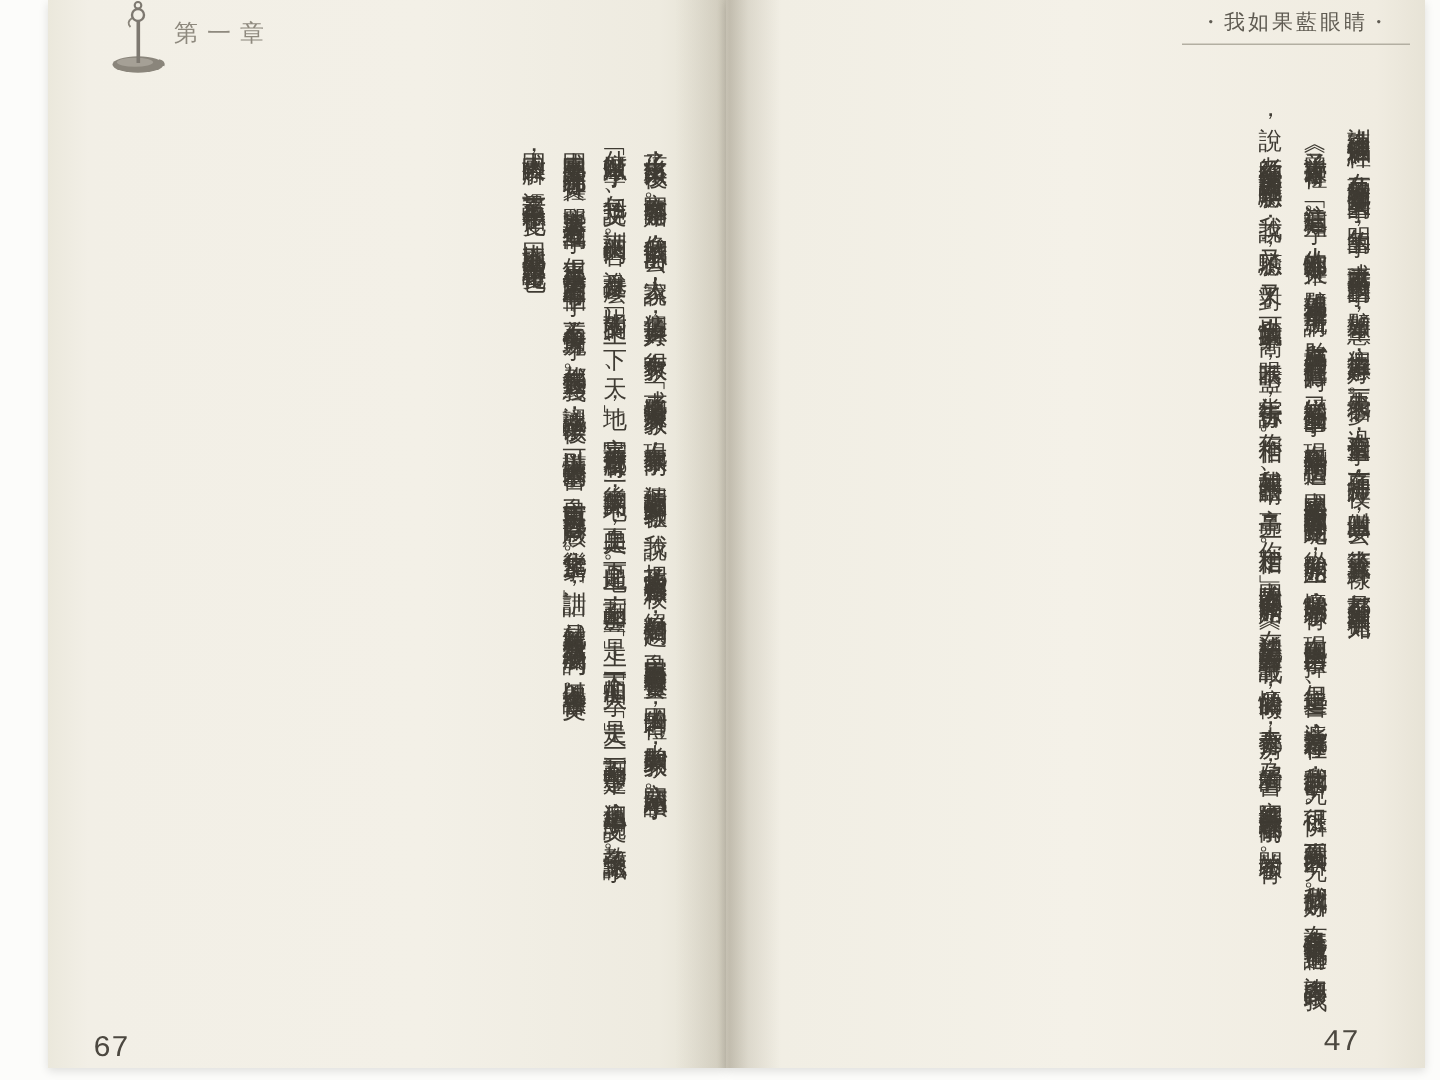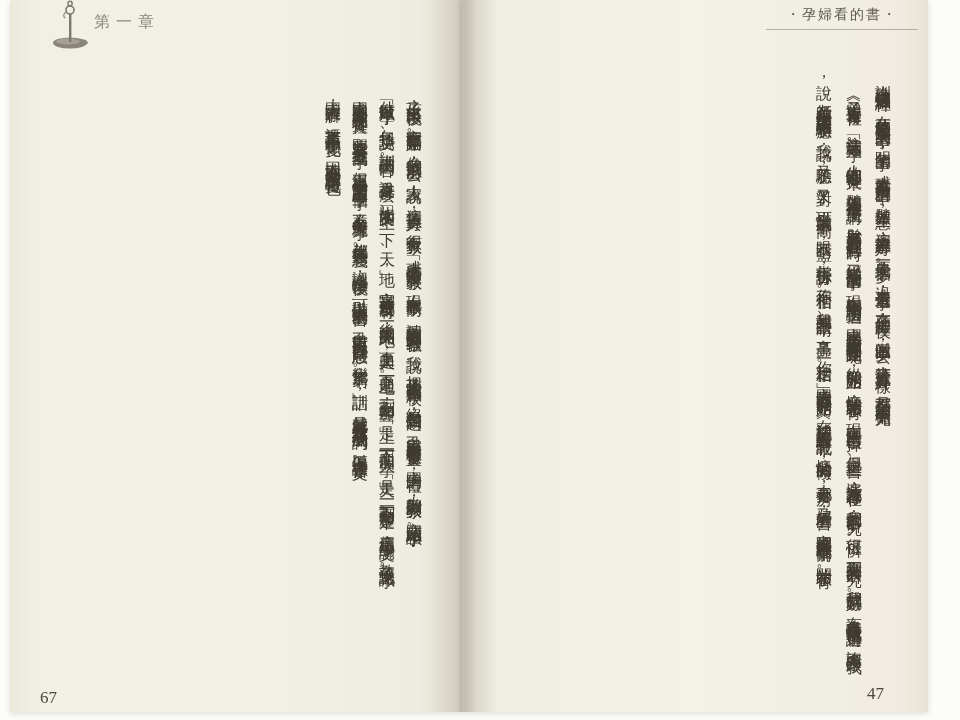--- a/index.html
+++ b/index.html
@@ -1,21 +1,21 @@
 <!DOCTYPE html>
 <html><head>
 <meta charset="utf-8">
 <style>
   html,body{margin:0;padding:0;}
   body{
     width:960px;height:720px;position:relative;overflow:hidden;
     background:#fcfcfa;
     font-family:"Liberation Serif","DejaVu Serif",serif;
   }
-  .book{position:absolute;left:10px;top:0;width:918px;height:712px;}
+  .book{position:absolute;left:32px;top:0;width:918px;height:712px;}
   .page{position:absolute;top:0;height:100%;}
   .page-left{
     left:0;width:452px;
     background:linear-gradient(to right,#ebe8dc 0%,#f2efe6 6%,#f3f0e7 55%,#eeebe0 90%,#e2ded0 100%);
     box-shadow:0 2px 6px rgba(0,0,0,0.12);
   }
   .page-right{
     left:452px;width:466px;
     background:linear-gradient(to right,#e4e0d3 0%,#f1eee4 8%,#f4f1e8 50%,#f0ece1 93%,#e7e3d6 100%);
     box-shadow:0 2px 6px rgba(0,0,0,0.12);
@@ -48,21 +48,21 @@
   .series-code{
     font-size:27px;font-weight:bold;letter-spacing:2px;color:#9b9488;
     text-shadow:0 0 1px #c7c2b6;
   }
   .book-title{
     margin-top:2px;padding-bottom:5px;
     font-size:14px;letter-spacing:2px;color:#5f5b52;
     border-bottom:1px solid #b3afa2;
   }
   
-  .pagenum{position:absolute;font-size:17px;color:#4c4840;z-index:3;}
+  .pagenum{position:absolute;font-size:20px;color:#4c4840;z-index:3;font-family:Liberation Mono, monospace;}
   .pagenum-left{left:30px;top:688px;}
   .pagenum-right{right:44px;top:684px;}
   
   .watermark{
     position:absolute;left:0px;top:586px;width:97px;height:106px;z-index:5;
     border:4px solid #e44f30;border-radius:16px;opacity:0.82;
     background:rgba(255,245,242,0.25);
   }
   .wm-svg{position:absolute;left:0;top:0;}
   .wm-text{
@@ -100,21 +100,21 @@
 
 
     <div class="pagenum pagenum-left">67</div>
   </div>
 
   <div class="gutter"></div>
 
   <div class="page page-right">
 
     <div class="header-right">
-      <div class="book-title">・孕婦看的書・</div>
+      <div class="book-title">・我如果藍眼睛・</div>
     </div>
 
     <div class="page-text">
       <p>訓練自己這個腦神經，在夢的境界裡知道明天的事、明年的事，或者未來不可預料的事。譬如做生意，這個生意好不好，先要求一個夢。過去有這個事，在廟子裡睡一夜，叫做圓夢去，等於求籤算卦一樣，都是不可知的事求個先知。</p>
       <p class="indent">
         <span>曾子《大學》裡</span><span class="small-quote">「致知在格物」</span><span>，注意這個「知」字。人的知性哪裡來？譬如佛學裡幾千年前就講，胎兒在媽媽肚子裡四五個月時，已經知道外面的事了，現在科學剛剛證明這個。中國幾千年前的教育從哪裡開始呢？從胎教開始，一懷胎就開始教育了，現在中國人自己丟掉了。但是這些書、這些方法都還存在，我們自己不研究，很可憐。看到外國人一研究，我們就叫好了。有許多事情我當年都講過，許多同學跟我說，老師你幾十年前講的話現在應驗了。我說：「又應驗了，又對了！可惜我的鼻子不高，眼睛不藍，當年告訴你，你不相信。我如果藍眼睛、高鼻子，你一定相信。」中國的教育從胎教開始，在《禮記》等四書五經中有記載。懷胎的時候，夫妻都分房，孕婦看的書，家裡的擺設什麼都不同了，開始教育了。</span>
       </p>
     </div>
 
     <div class="pagenum pagenum-right">47</div>

